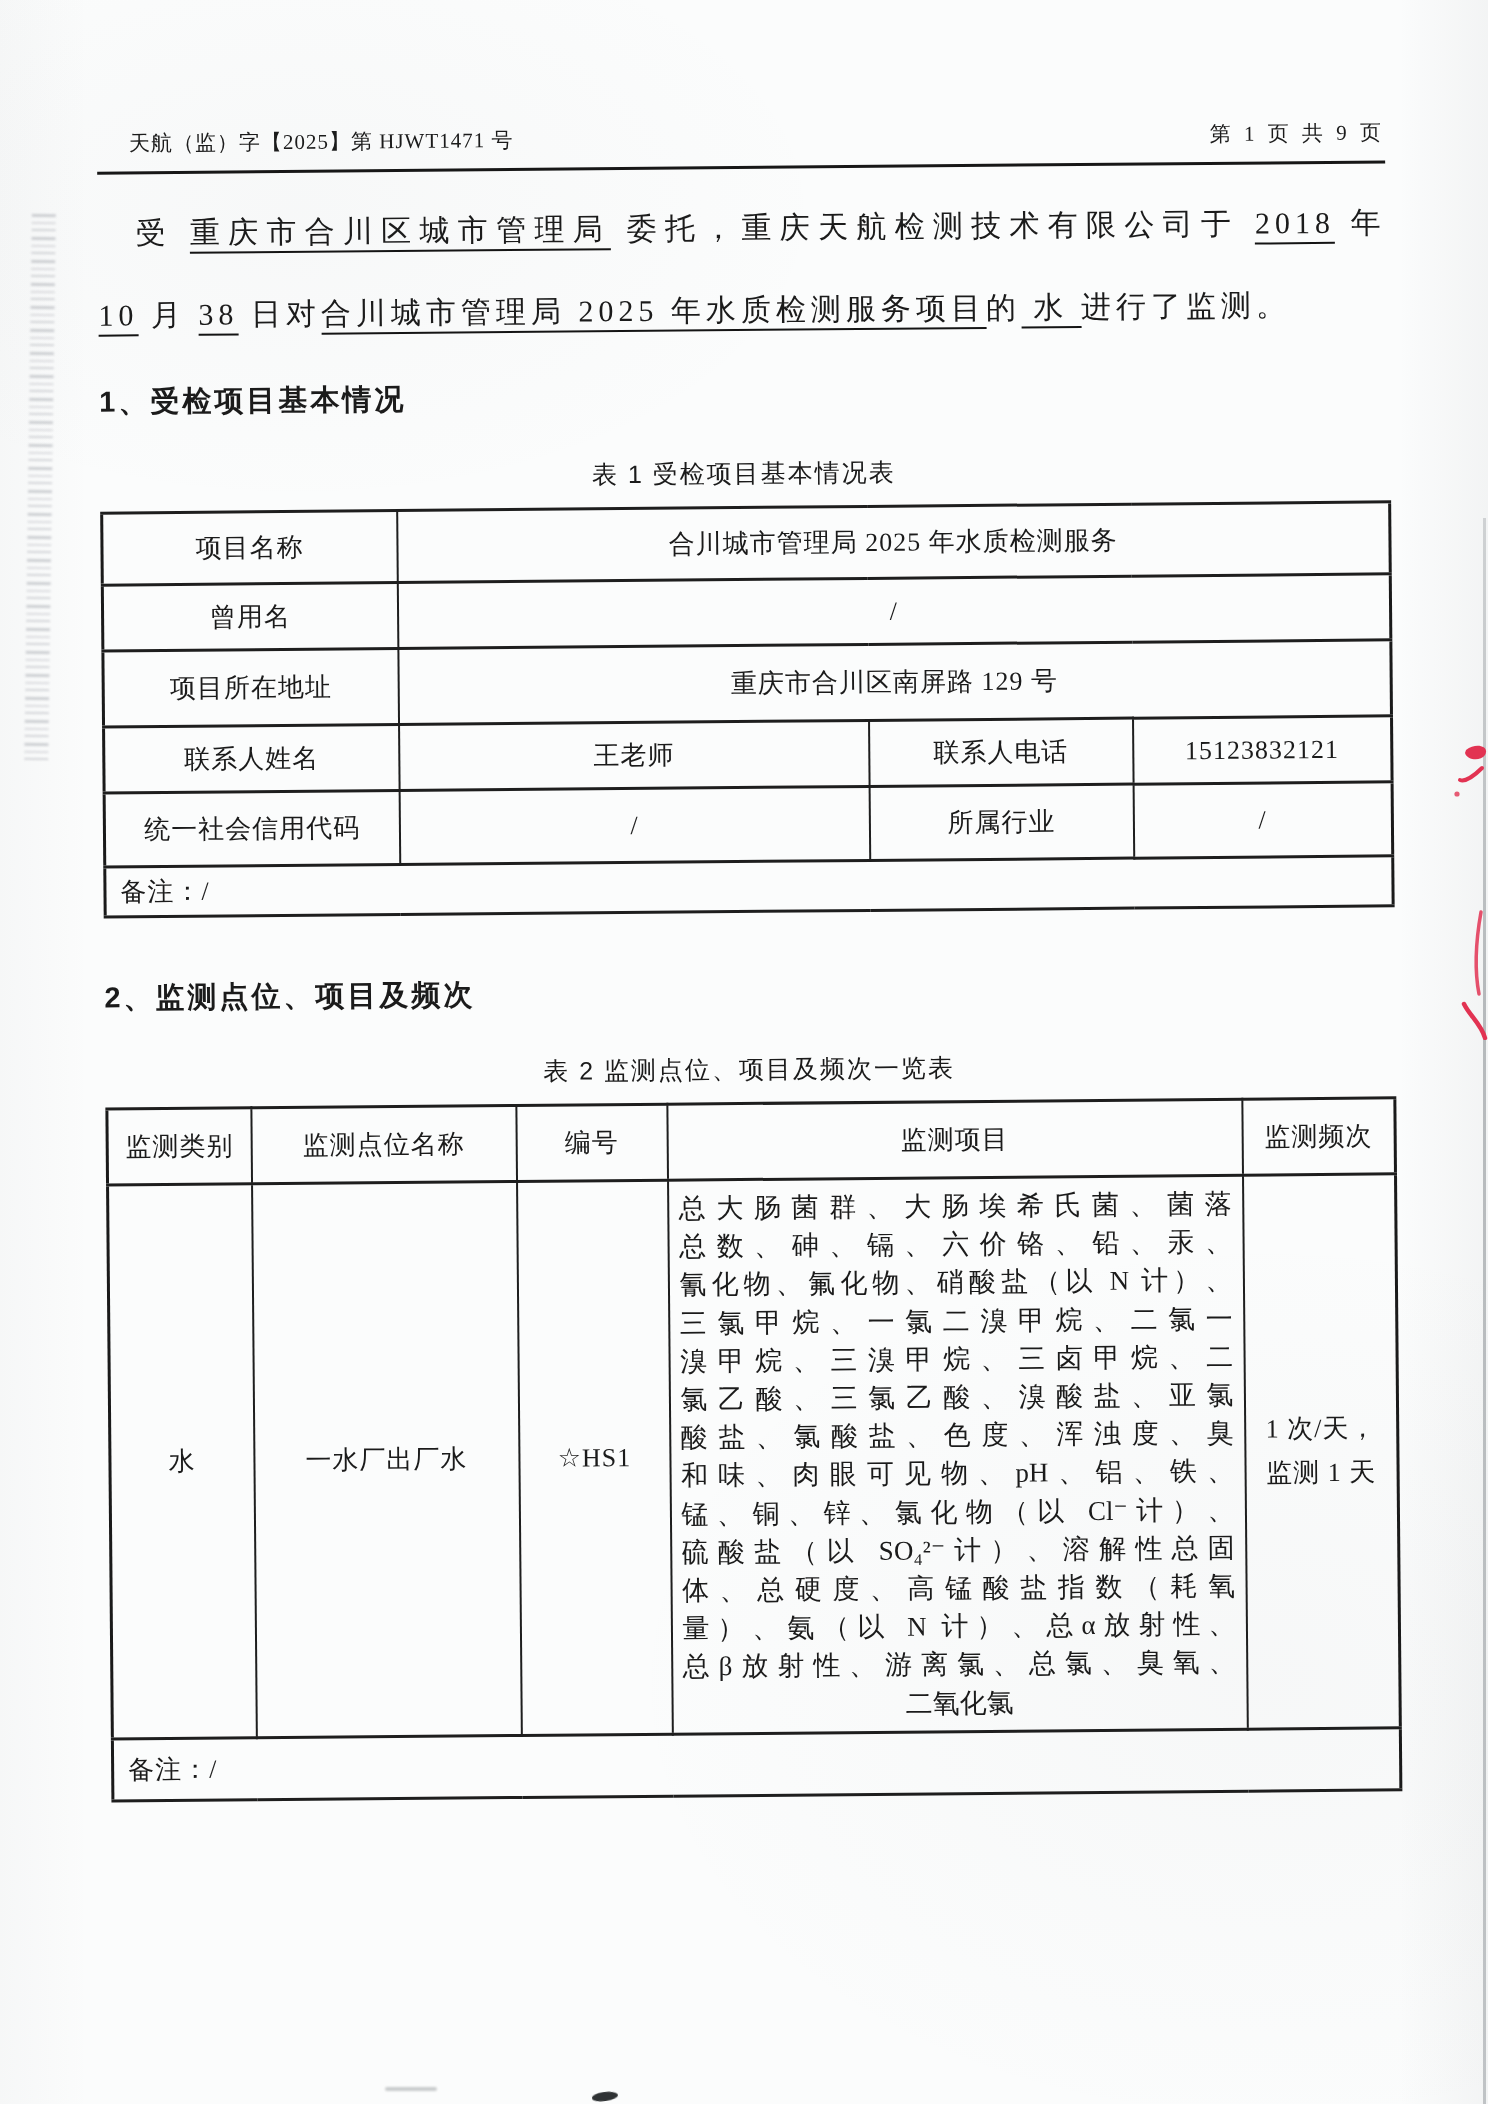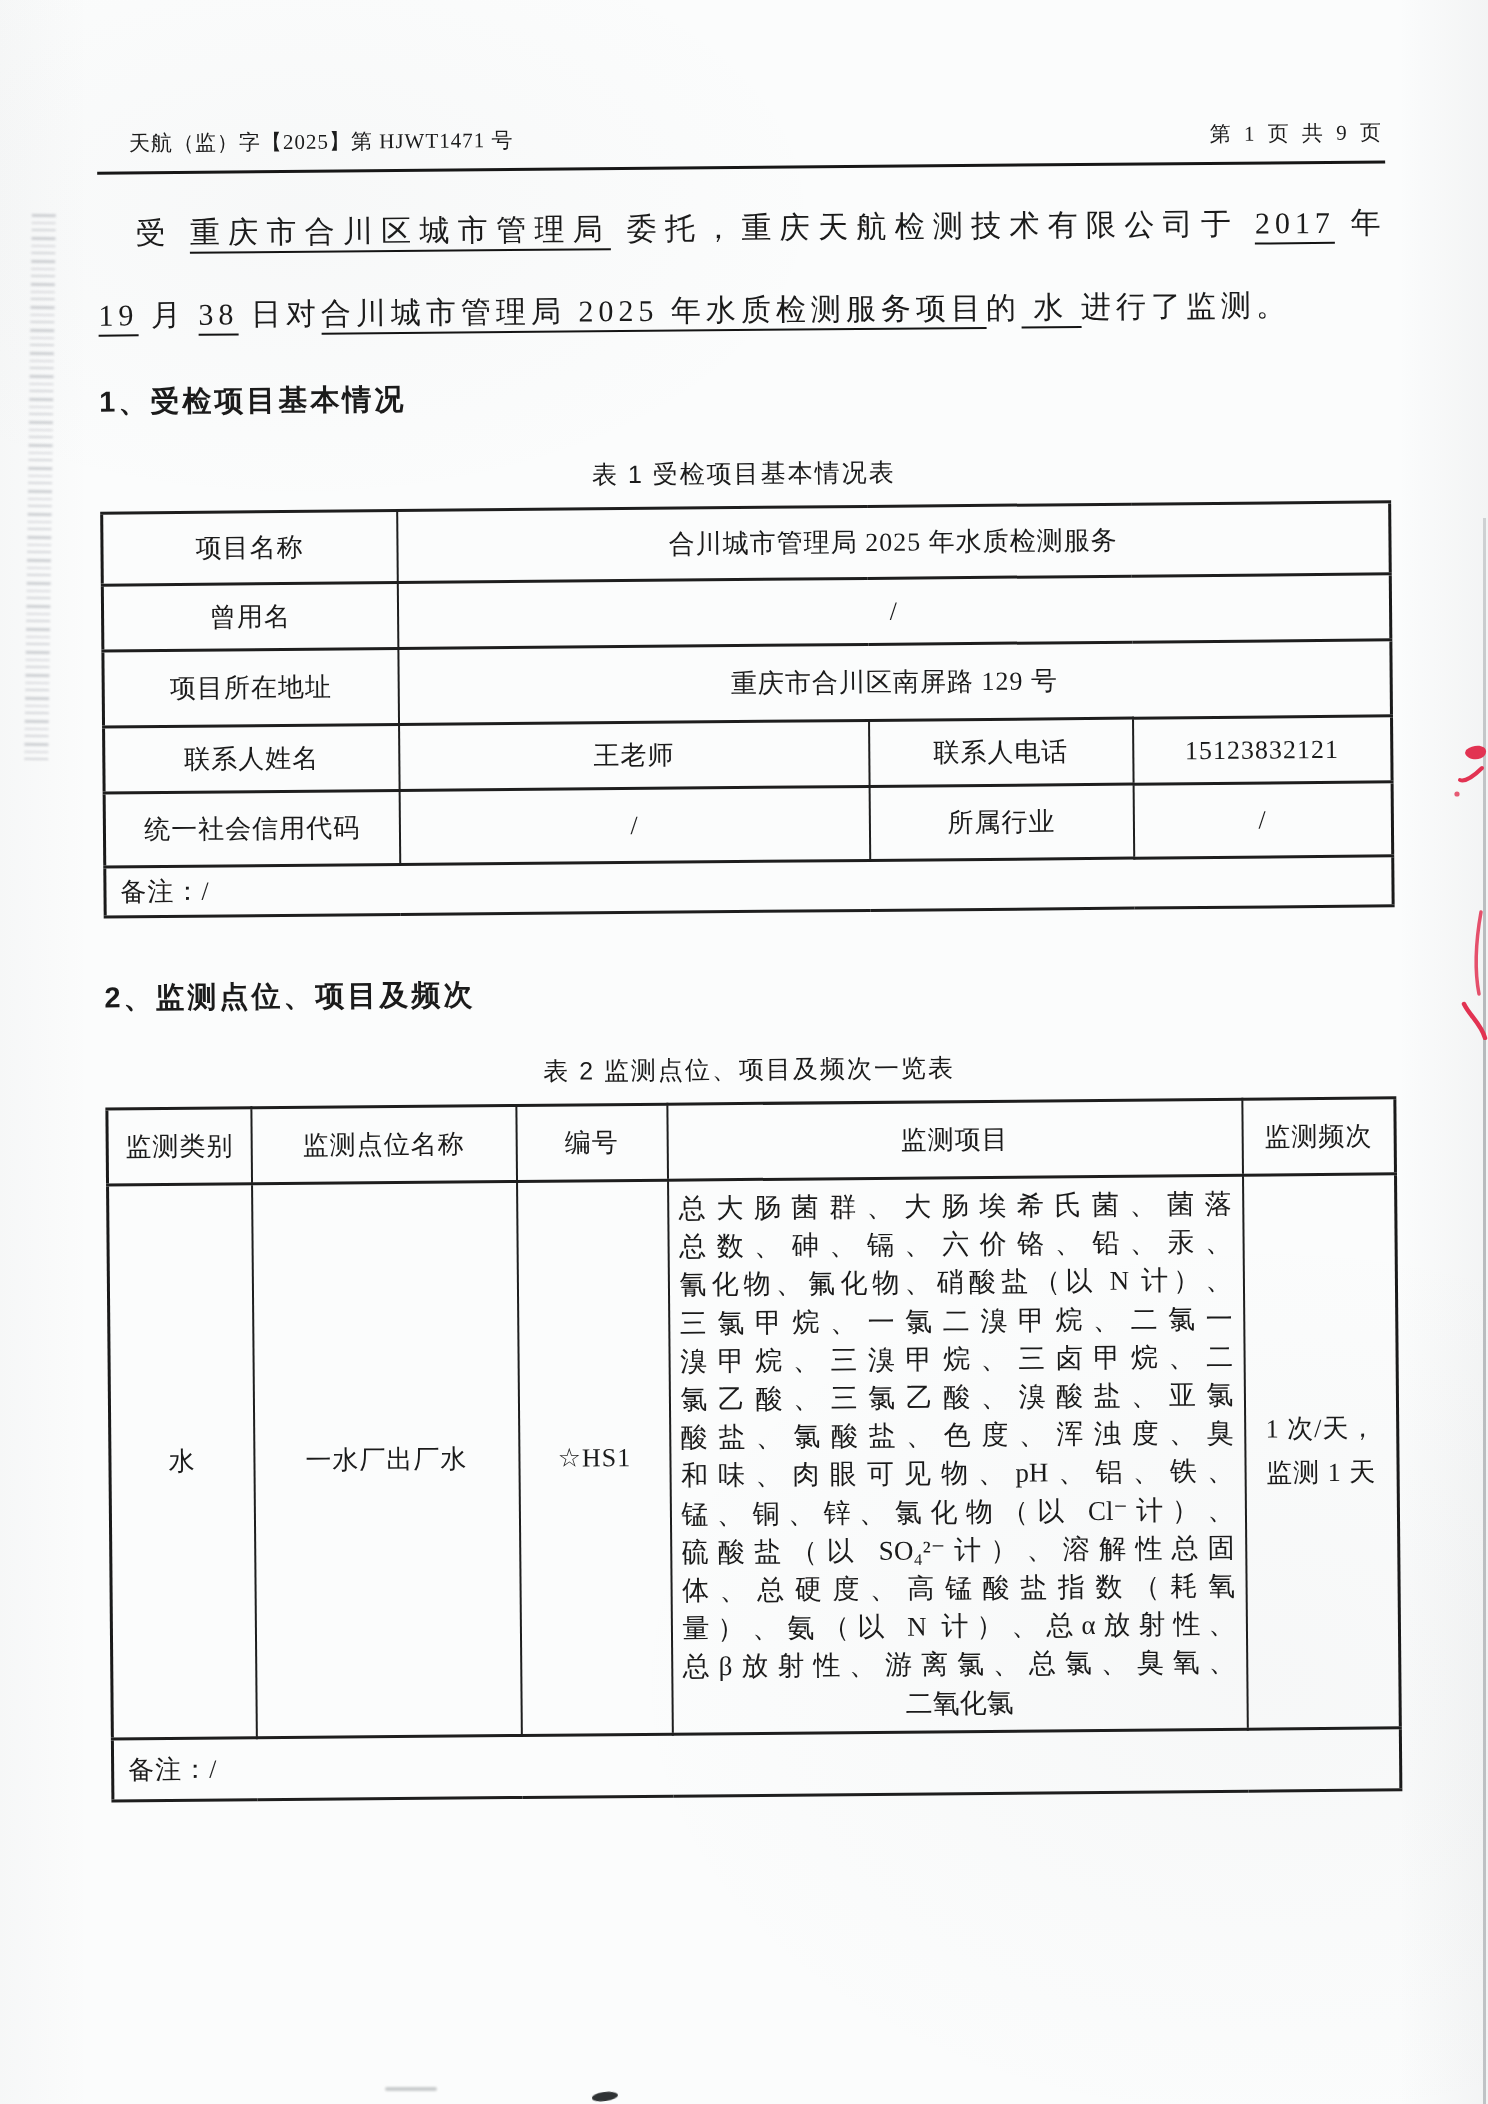--- a/index.html
+++ b/index.html
@@ -82,22 +82,22 @@
 
   <div class="content">
 
     <div class="doc-header">
       <span class="left">天航（监）字【2025】第 HJWT1471 号</span>
       <span class="right">第 1 页 共 9 页</span>
     </div>
     <hr class="header-rule">
 
     <div class="intro">
-      <div class="pline first"><span>受 </span><span class="u">重庆市合川区城市管理局</span><span> 委托，重庆天航检测技术有限公司于 </span><span class="u">2017</span><span> 年</span></div>
-      <div class="pline"><span class="u">19</span><span> 月 </span><span class="u">38</span><span> 日对</span><span class="u">合川城市管理局 2025 年水质检测服务项目</span><span>的</span><span class="u"> 水 </span><span>进行了监测。</span></div>
+      <div class="pline first"><span>受 </span><span class="u">重庆市合川区城市管理局</span><span> 委托，重庆天航检测技术有限公司于 </span><span class="u">2018</span><span> 年</span></div>
+      <div class="pline"><span class="u">10</span><span> 月 </span><span class="u">38</span><span> 日对</span><span class="u">合川城市管理局 2025 年水质检测服务项目</span><span>的</span><span class="u"> 水 </span><span>进行了监测。</span></div>
     </div>
 
     <div class="sec-heading">1、受检项目基本情况</div>
     <div class="tbl-caption">表 1 受检项目基本情况表</div>
 
     <table class="t1">
       <colgroup>
           <col style="width:295px">
           <col style="width:470px">
           <col style="width:264px">

